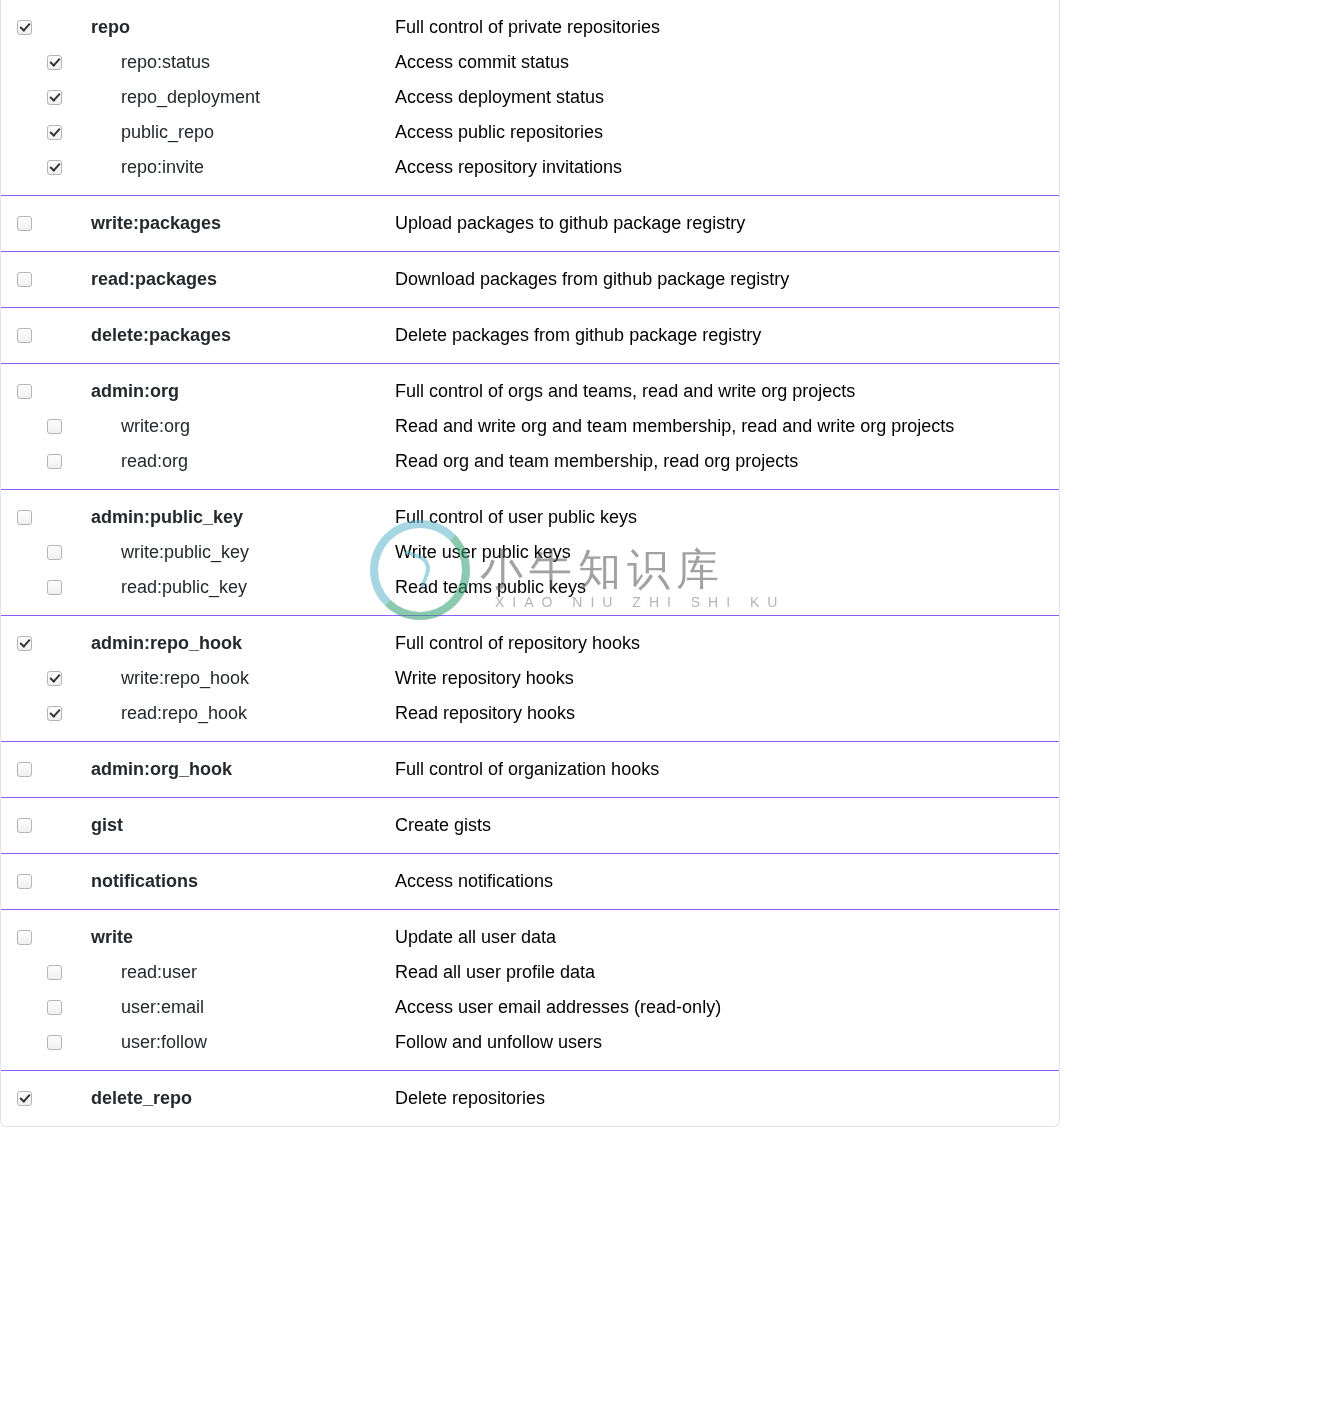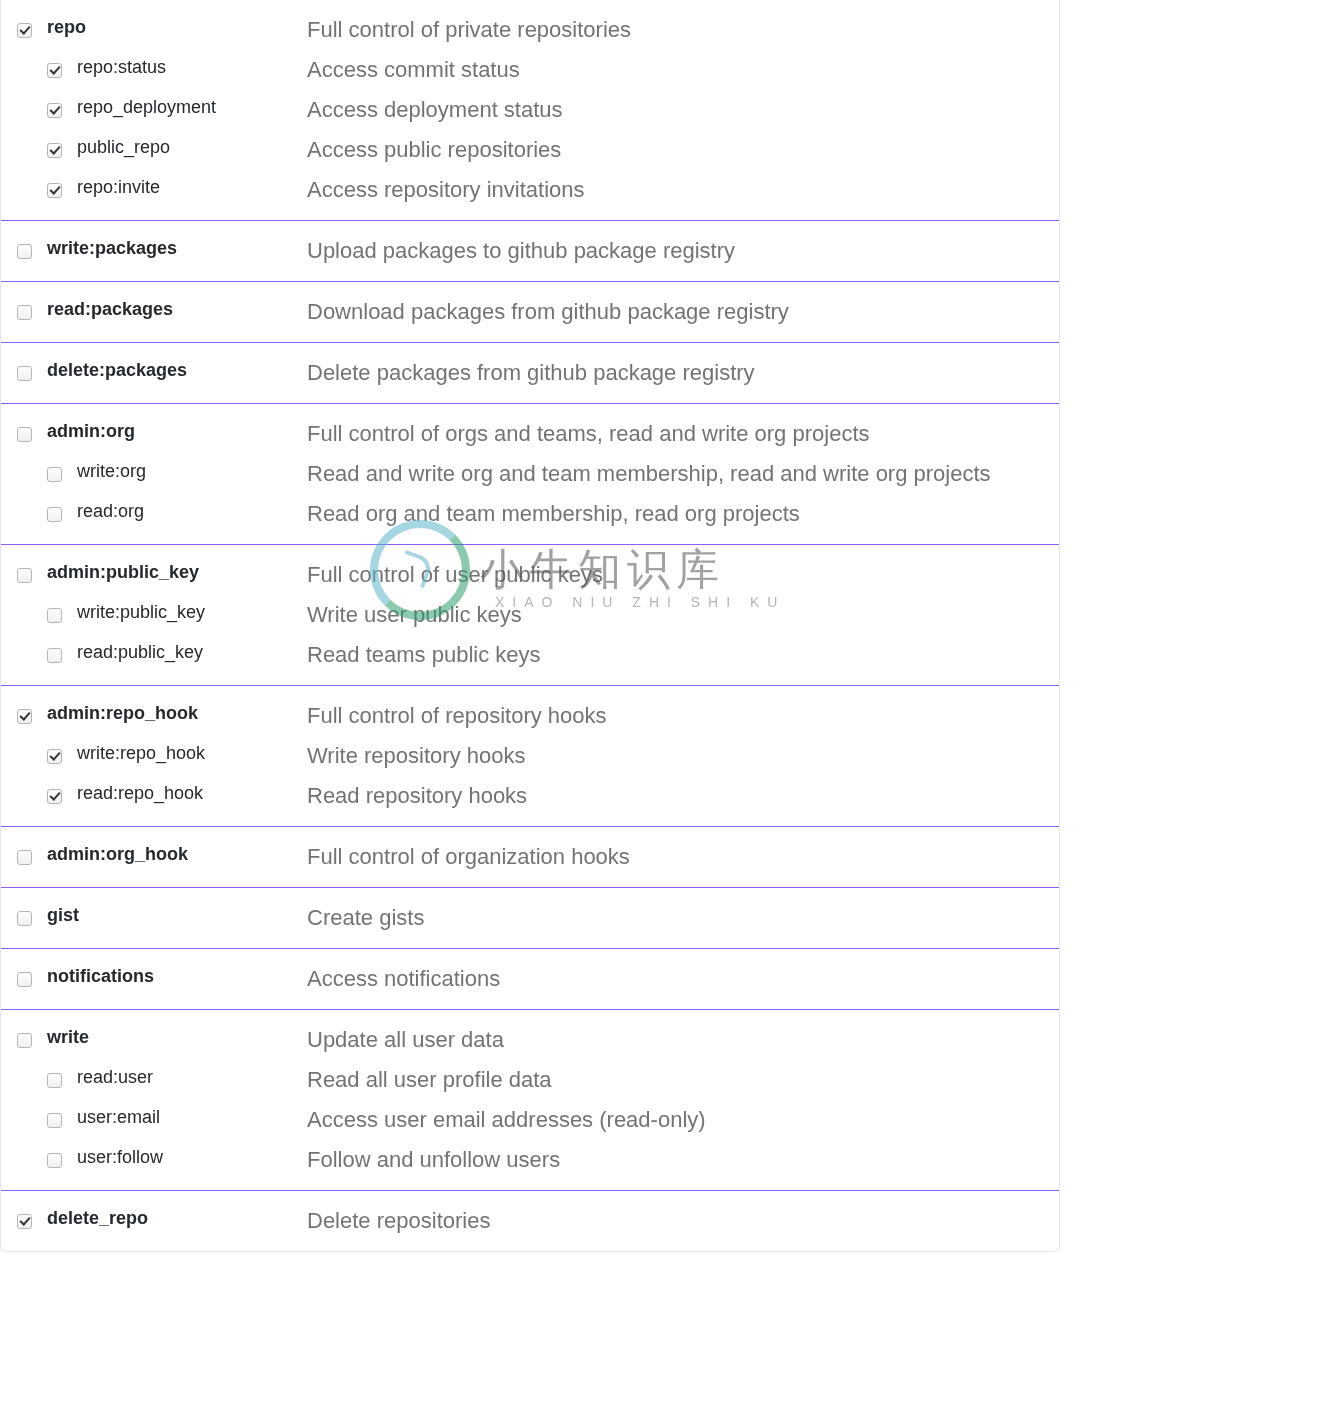--- a/index.html
+++ b/index.html
@@ -19,22 +19,24 @@
     border-top: none;
     border-radius: 0 0 6px 6px;
   }
   .scope-group {
     border-top: 1px solid #8b5cf6;
     padding: 10px 16px 10px 16px;
   }
   .scope-group:first-child { border-top: none; }
   .scope-row {
     display: flex;
+    align-items: center;
     padding: 7px 0;
     min-height: 28px;
+    gap: 44px;
   }
   .scope-row.child { padding-left: 30px; }
   .cb-wrap {
     flex: 0 0 30px;
     display: flex;
     align-items: center;
   }
   .cb {
     width: 15px;
     height: 15px;
@@ -57,22 +59,22 @@
     transform: rotate(42deg);
   }
   .scope-name {
     flex: 0 0 260px;
     font-size: 18px;
   }
   .scope-row:not(.child) .scope-name { font-weight: 600; color: #24292e; }
   .scope-row.child .scope-name { flex: 0 0 230px; color: #24292e; font-weight: 400; }
   .scope-desc {
     flex: 1;
-    color: #737373;
-    font-size: 22px;
+    color: #000000;
+    font-size: 18px;
   }
   
   .watermark {
     position: absolute;
     left: 370px;
     top: 520px;
     pointer-events: none;
     opacity: 0.55;
     display: flex;
     align-items: center;

